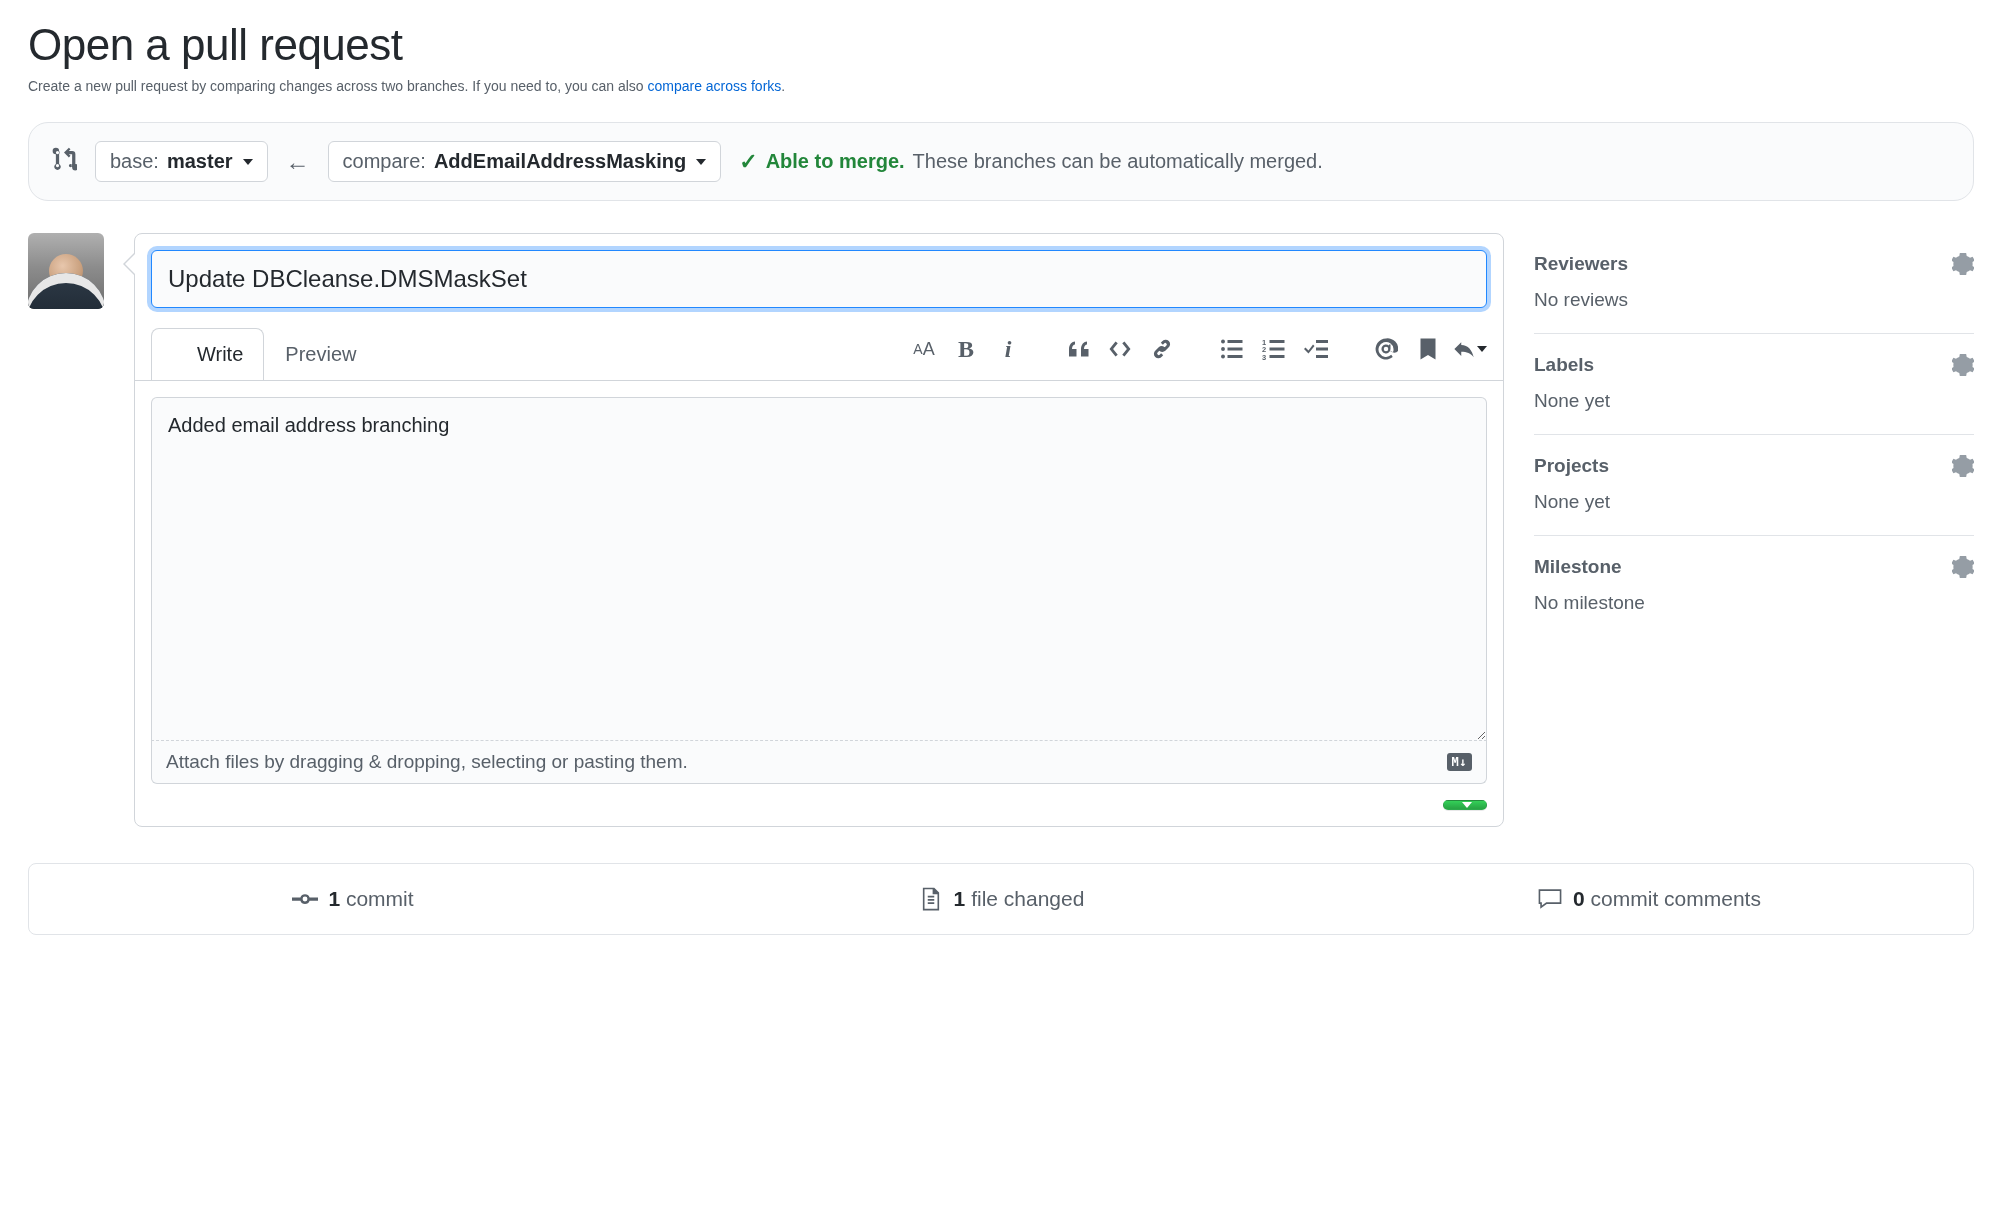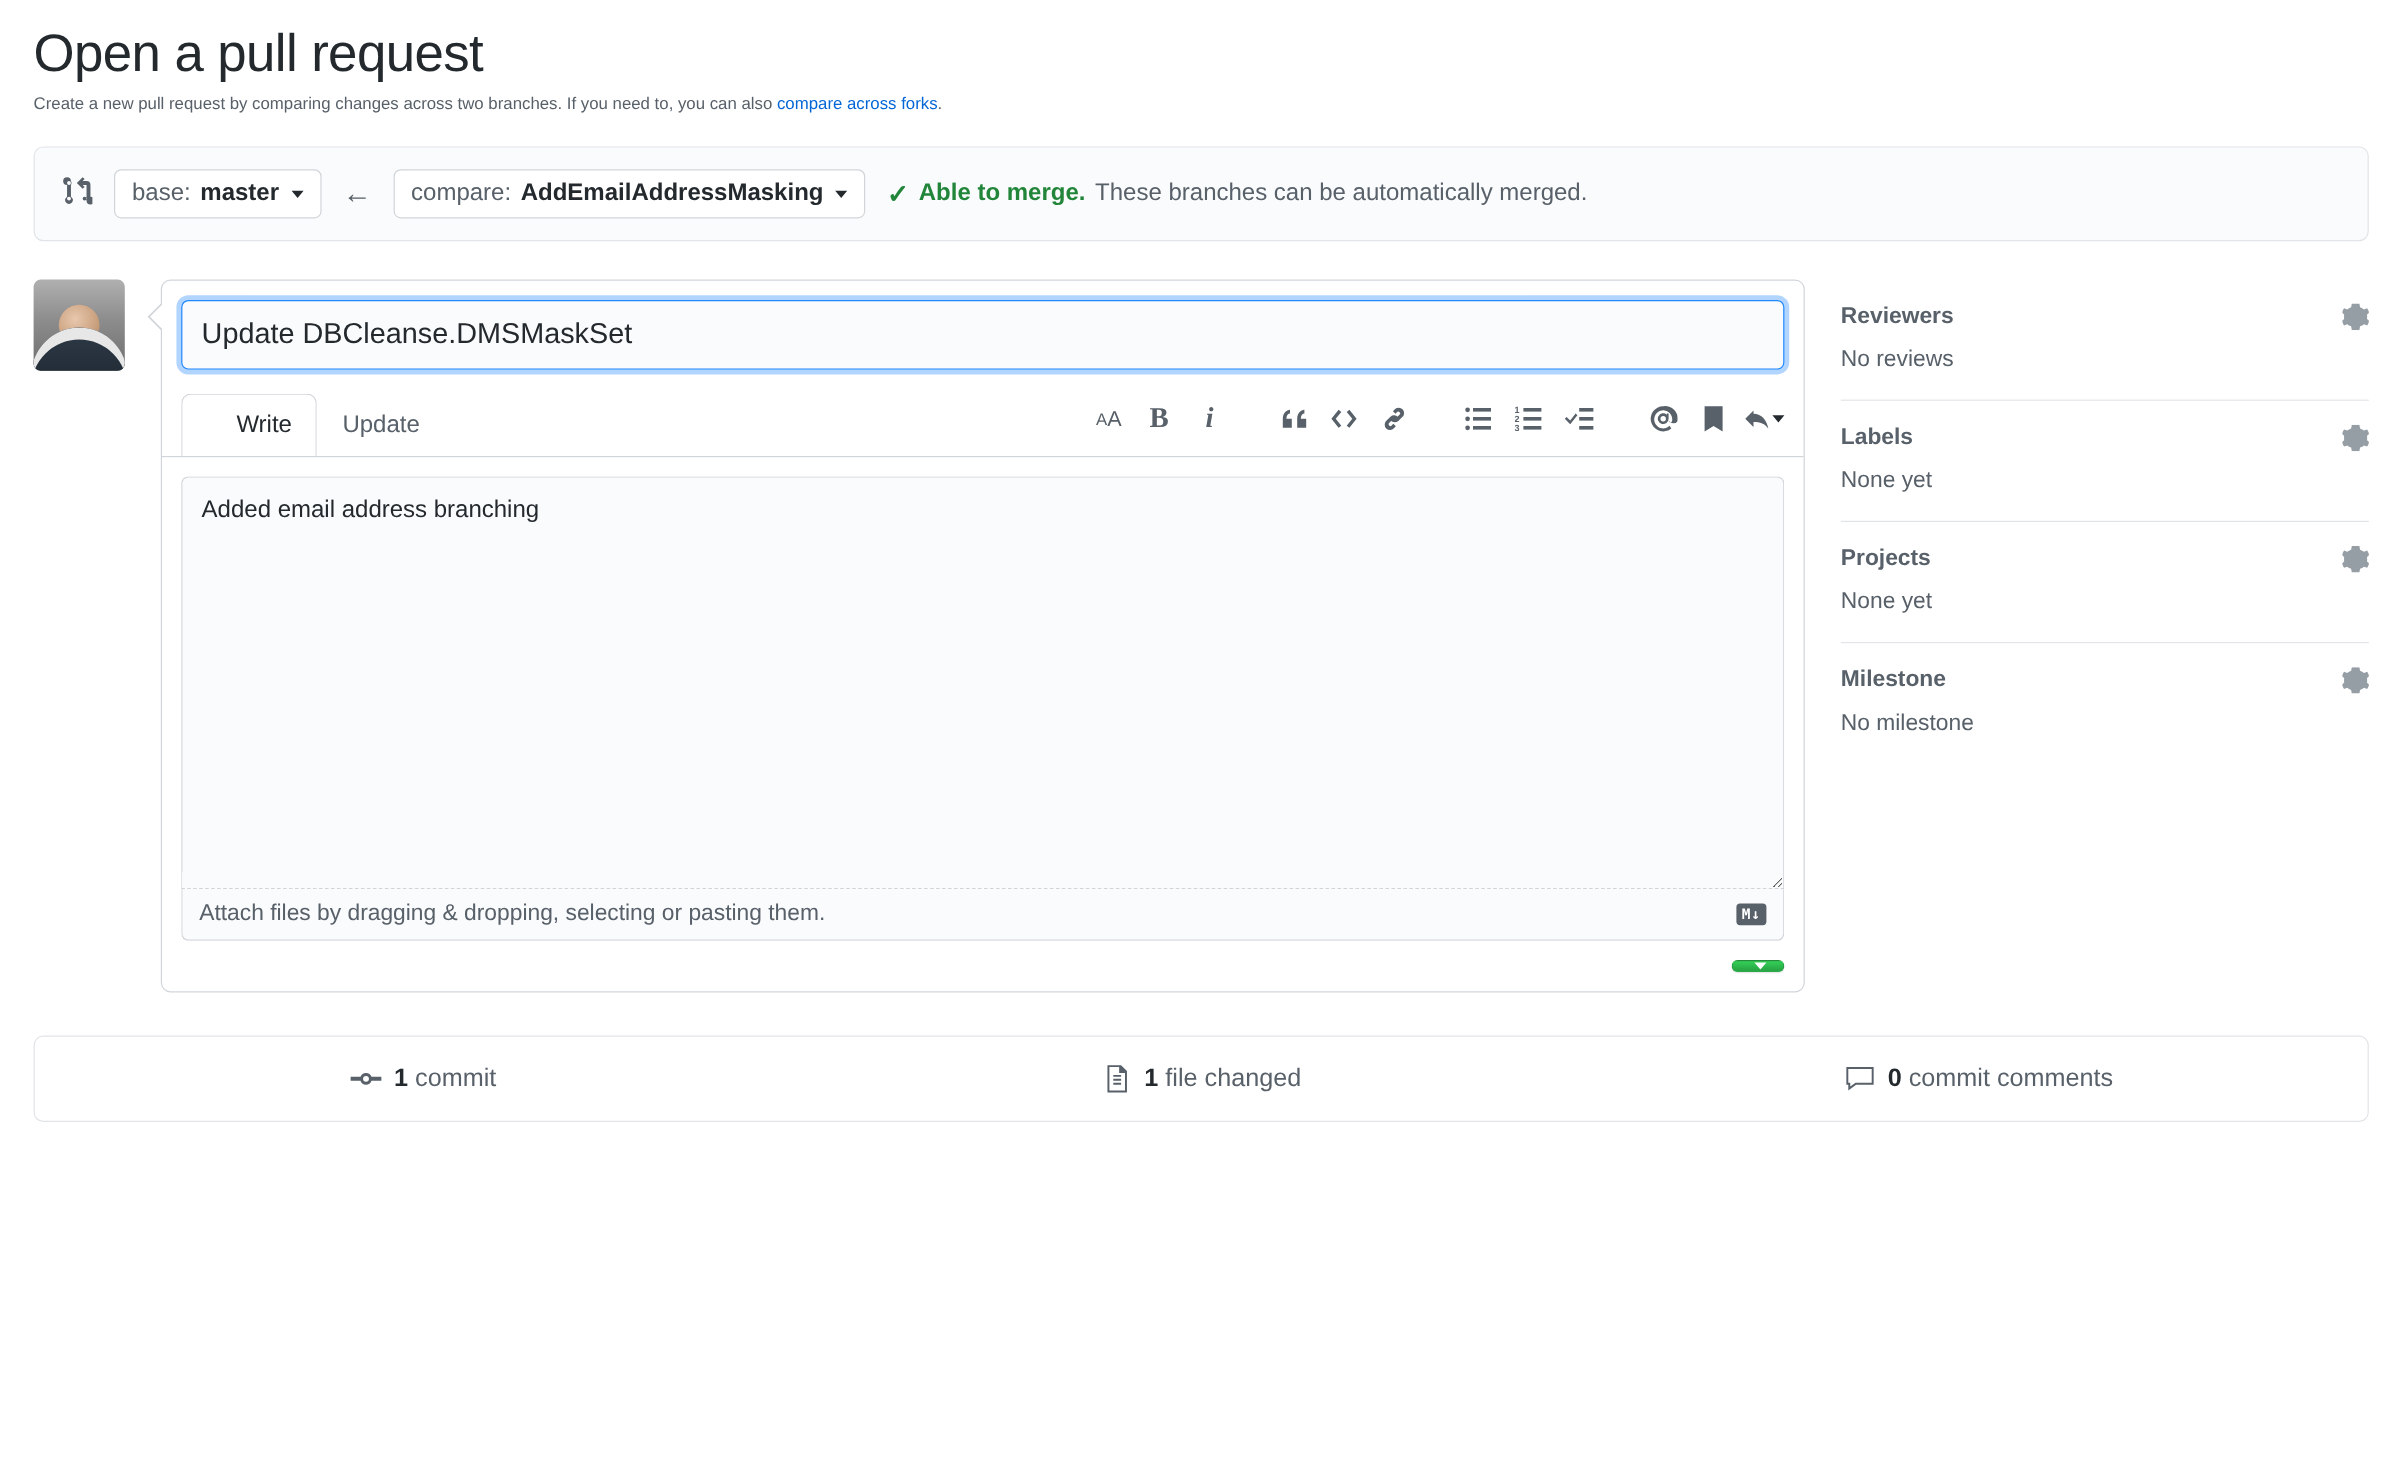--- a/index.html
+++ b/index.html
@@ -38,21 +38,21 @@
   .subtitle {
     font-size: 14px;
     color: var(--muted);
     margin-bottom: 28px;
   }
   .subtitle a { color: var(--blue-link); text-decoration: none; }
 
   
   .branch-bar {
     border: 1.5px solid var(--border-light);
-    border-radius: 8px;
+    border-radius: 20px;
     background: var(--bg-grey);
     padding: 18px 22px;
     display: flex;
     align-items: center;
     gap: 18px;
     font-size: 20px;
     margin-bottom: 32px;
   }
   .branch-bar .compare-icon svg { fill: var(--muted); }
   .branch-btn {
@@ -318,21 +318,21 @@
 
     <div class="center-col">
       <div class="pr-editor">
         <span class="speech-caret"></span>
 
         <input class="title-input" type="text" value="Update DBCleanse.DMSMaskSet" style="">
 
         <div class="tabs-toolbar">
           <div class="tabs">
             <button class="tab active">Write</button>
-            <button class="tab">Update</button>
+            <button class="tab">Preview</button>
           </div>
 
           <div class="toolbar">
             <div class="tool-group">
               <span class="tool-btn tool-aa"><span class="small">A</span>A</span>
               <span class="tool-btn tool-bold">B</span>
               <span class="tool-btn tool-italic">i</span>
             </div>
             <div class="tool-group">
               <span class="tool-btn">

